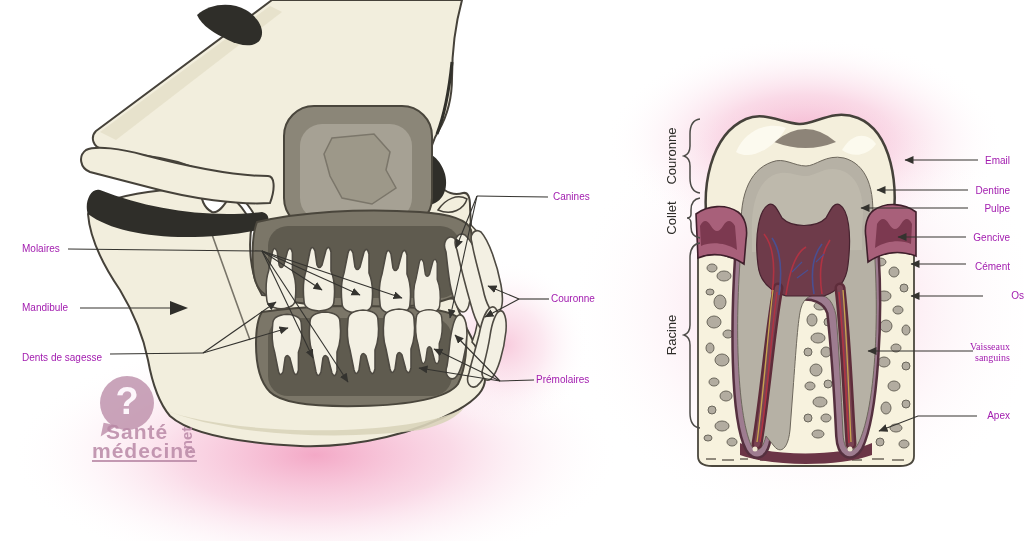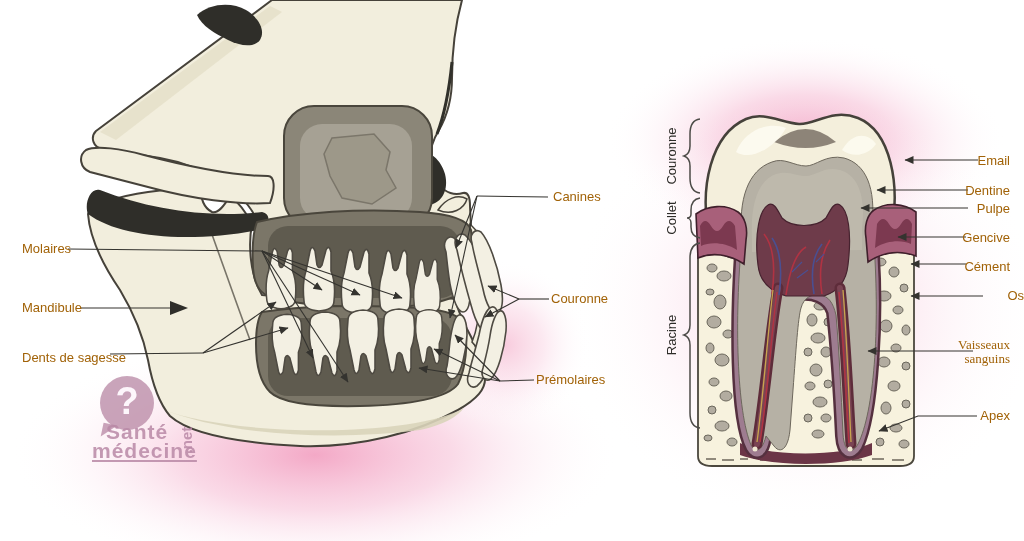--- a/index.html
+++ b/index.html
@@ -1,19 +1,19 @@
 <!DOCTYPE html>
 <html><head>
 <meta charset="utf-8">
 <style>
   html,body{margin:0;padding:0;background:#fff;}
   .stage{position:relative;width:1024px;height:541px;background:#ffffff;overflow:hidden;
          font-family:"Liberation Sans",sans-serif;}
   .art{position:absolute;left:0;top:0;}
-  .lbl{position:absolute;font-size:13px;line-height:1.05;color:#a16207;white-space:nowrap;
+  .lbl{position:absolute;font-size:10px;line-height:1.05;color:#a21caf;white-space:nowrap;
        transform:translateY(-50%);}
   .lbl.right{text-align:right;}
   .lbl.wrap{white-space:normal;width:72px;line-height:1.05;font-family:Liberation Serif, serif;}
   .vlbl{position:absolute;font-size:13px;color:#2d2c28;white-space:nowrap;
         transform:translate(-50%,-50%) rotate(-90deg);}
   .wm{position:absolute;color:rgba(184,136,166,0.85);}
   .wm-bubble{position:absolute;left:100px;top:376px;width:54px;height:54px;border-radius:50%;
              background:rgba(186,138,167,0.78);display:flex;align-items:center;justify-content:center;}
   .wm-bubble:after{content:"";position:absolute;left:2px;bottom:-8px;width:0;height:0;
              border-style:solid;border-width:14px 14px 0 0;border-color:rgba(186,138,167,0.78) transparent transparent transparent;

